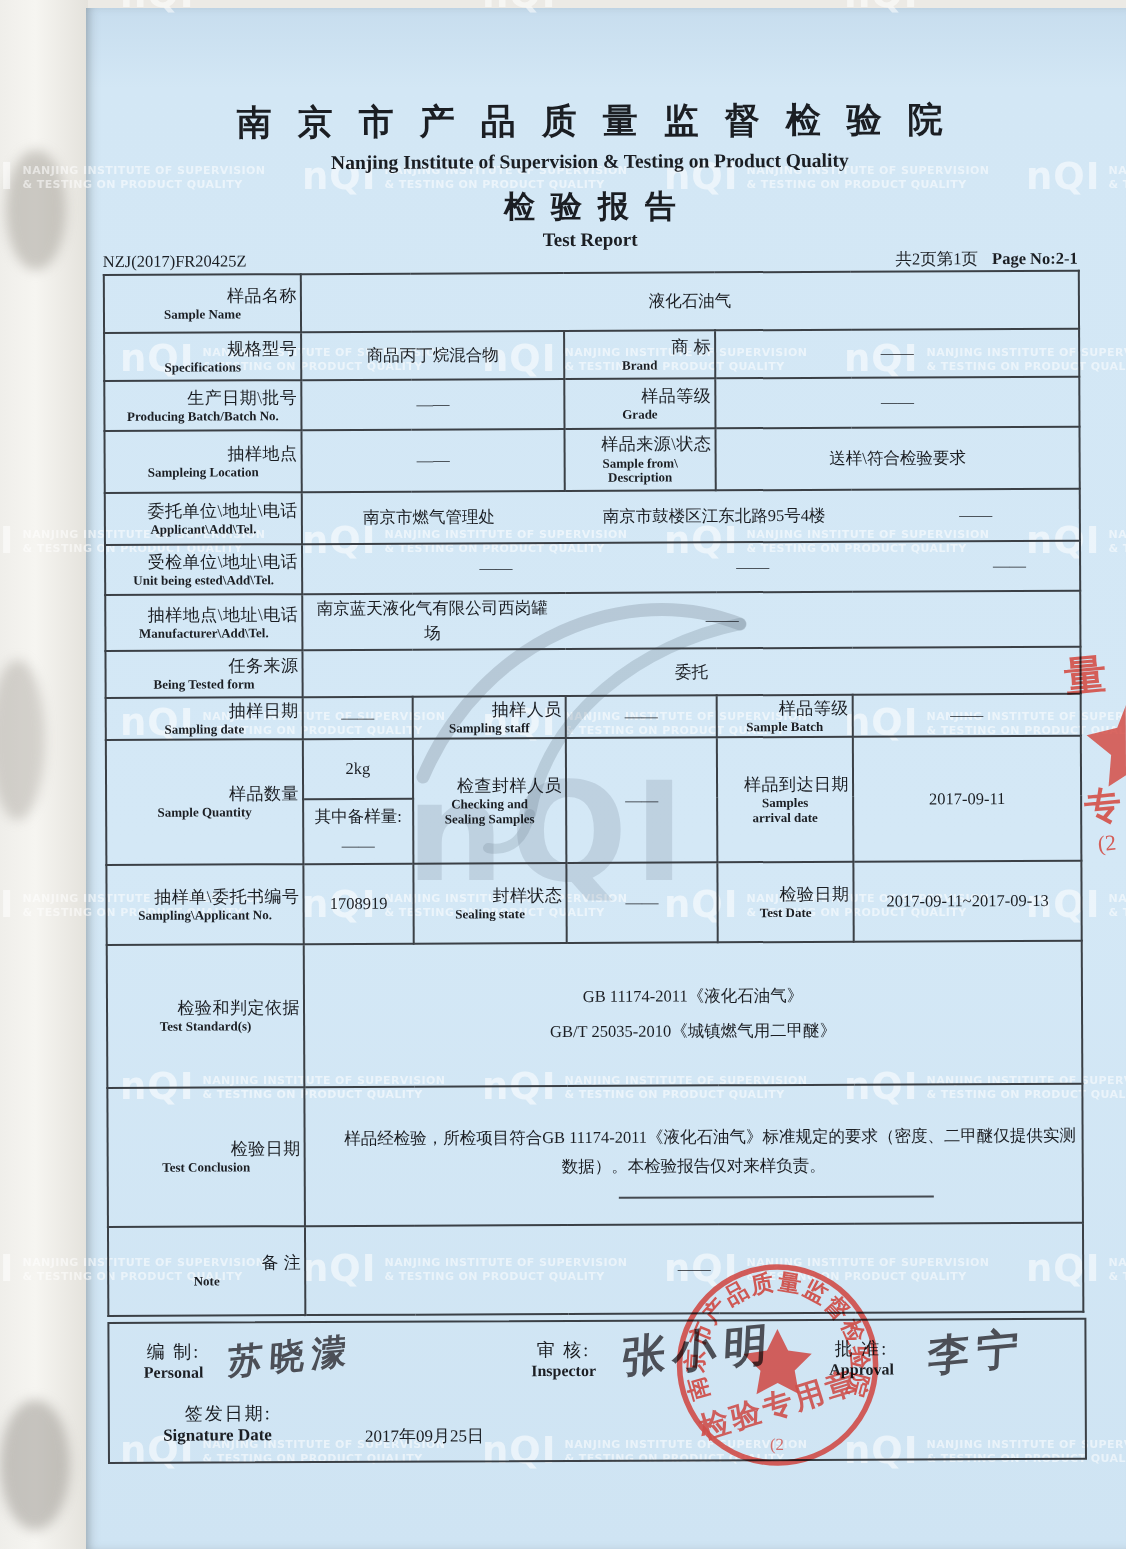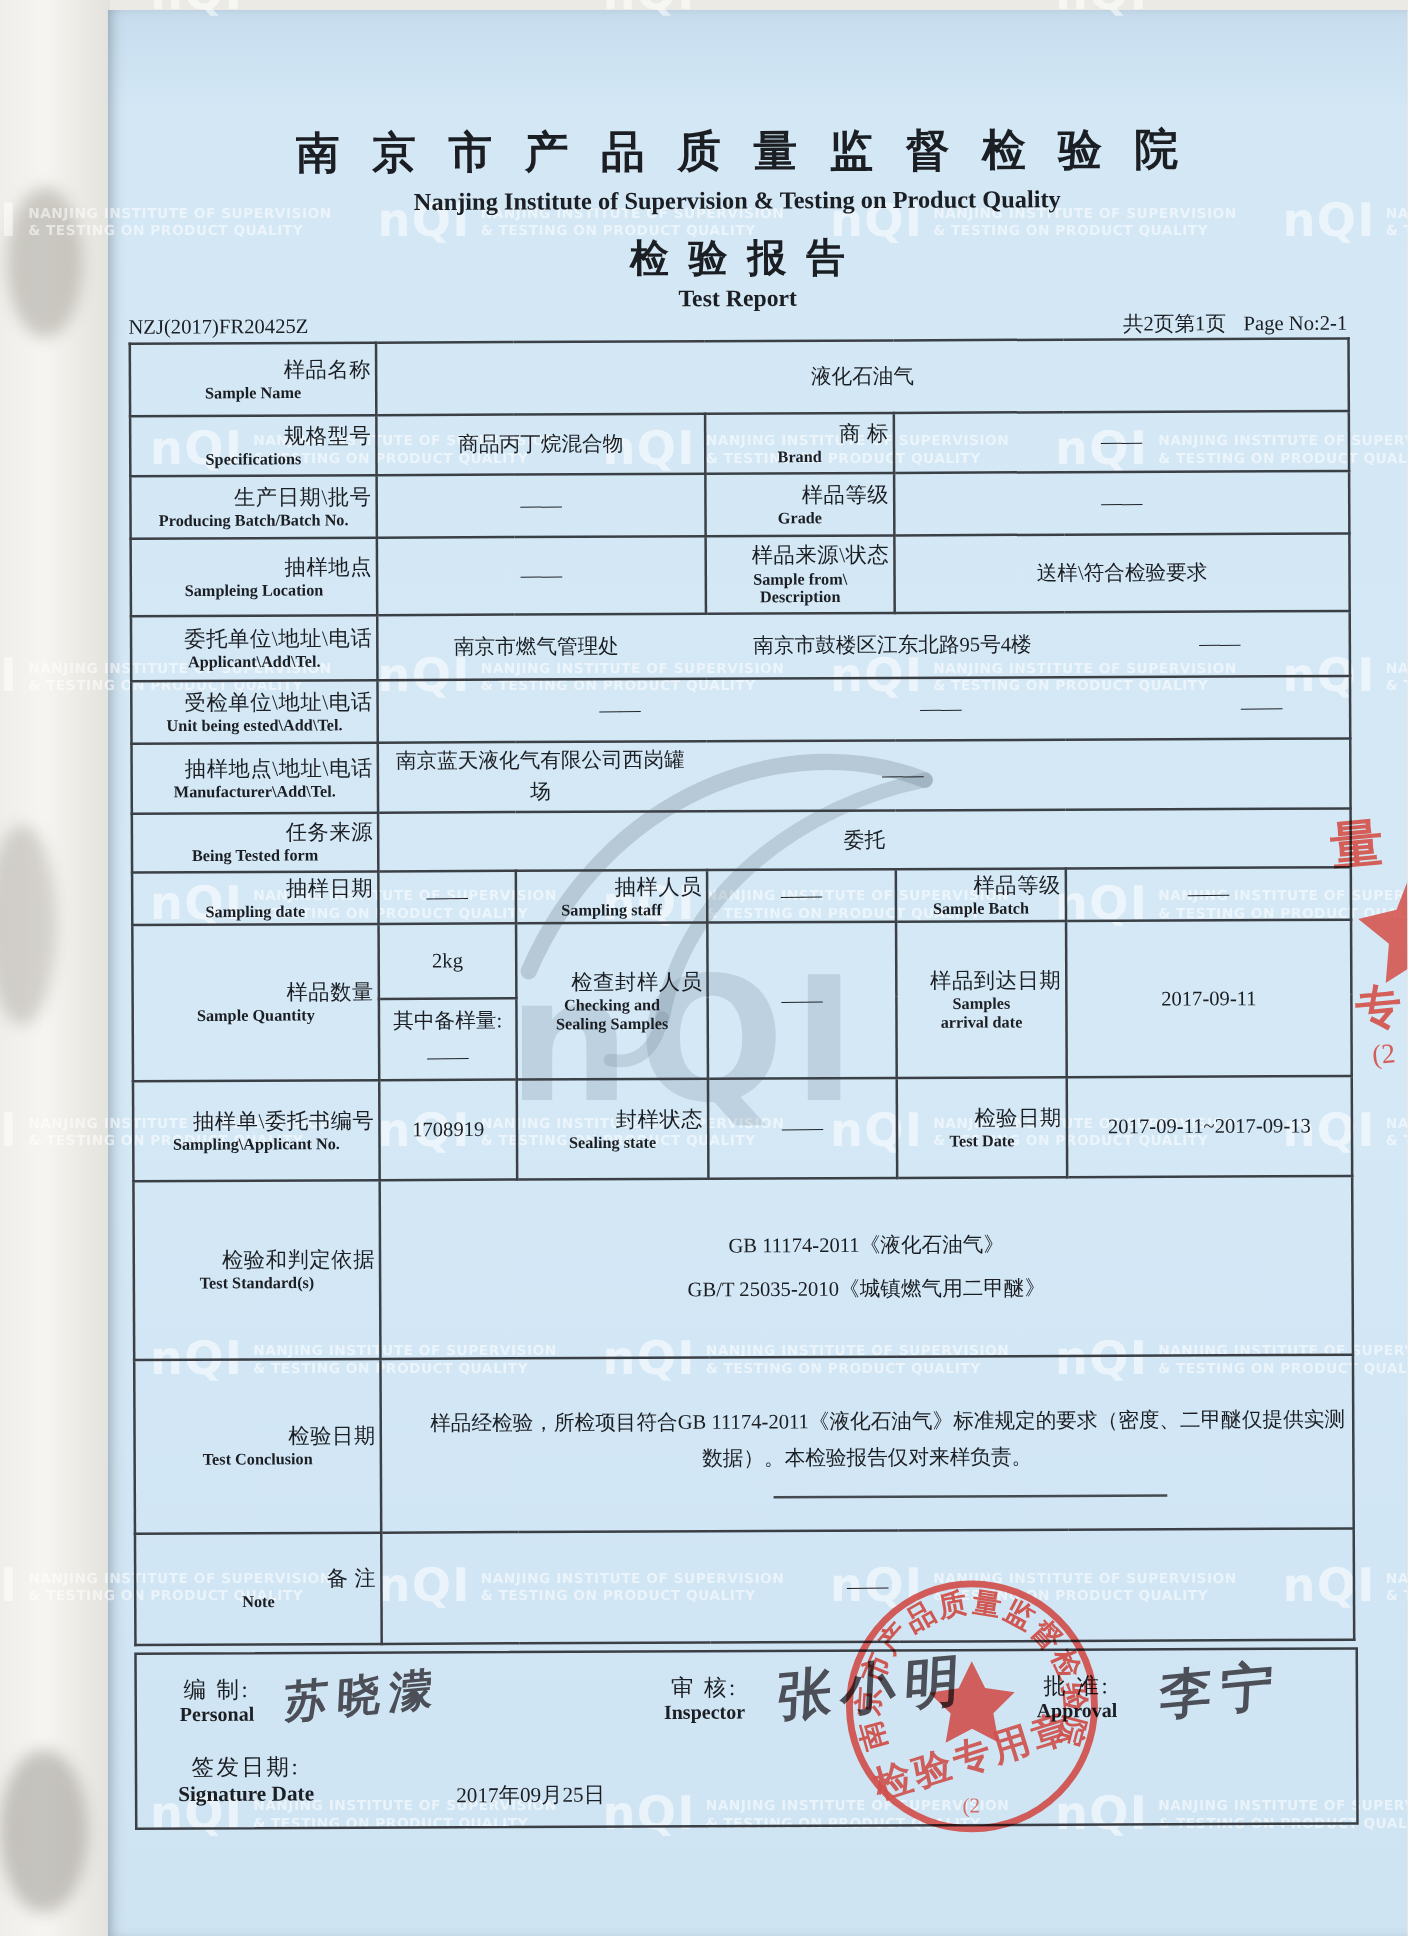--- a/index.html
+++ b/index.html
@@ -29,21 +29,21 @@
   
   .content{position:absolute;inset:0;transform:rotate(-.25deg);}
   .hdr{position:absolute;left:105px;width:975px;text-align:center;}
   .t-cn{top:98px;font-size:35px;font-weight:600;letter-spacing:26px;text-indent:26px;}
   .t-en{top:151px;font-size:19.5px;font-weight:600;}
   .r-cn{top:186px;font-size:31px;font-weight:bold;letter-spacing:16px;text-indent:16px;}
   .r-en{top:229px;font-size:19px;font-weight:bold;}
   .refline{position:absolute;left:105px;top:250px;width:975px;font-size:16.5px;}
   .ref-no{position:absolute;left:0;top:0;}
   .ref-pages{position:absolute;right:0;top:0;}
-  .ref-pages b{font-weight:normal;margin-left:14px;}
+  .ref-pages b{font-weight:bold;margin-left:14px;}
   
   table.rpt{position:absolute;left:105px;top:272px;width:975px;border-collapse:collapse;table-layout:fixed;}
   table.rpt td{border:2px solid #3b4046;padding:1px 3px;text-align:center;
     font-size:16.5px;vertical-align:middle;overflow:hidden;}
   .lbl .cn{font-size:17px;line-height:1.3;letter-spacing:.5px;text-align:right;}
   .lbl .en{font-size:13px;font-weight:bold;line-height:1.12;}
   .val-left{text-align:left;padding-left:62px;}
   .flex3{display:flex;align-items:center;width:100%;}
   .flex3 .f1{width:32%;text-align:center;}
   .flex3 .f2{width:42%;text-align:center;}
@@ -518,21 +518,21 @@
       <div class="en">Inspector</div>
     </div>
     <div class="sig" style="left:512px;top:0px;font-size:44px;">张小明</div>
 
     <div class="sig-lbl" style="left:698px;top:16px;width:108px;">
       <div class="cn">批 准:</div>
       <div class="en">Approval</div>
     </div>
     <div class="sig" style="left:818px;top:4px;font-size:42px;">李宁</div>
 
-    <div class="sig-lbl" style="left:12px;top:78px;width:150px;">
+    <div class="sig-lbl" style="left:12px;top:78px;width:150px;text-align:right;">
       <div class="cn">签发日期:</div>
       <div class="en" style="font-size:17px;">Signature Date</div>
     </div>
     <div class="date-val" style="left:255px;top:102px;">2017年09月25日</div>
 
   </div>
 
   <svg class="stamp" style="left:663px;top:1254px;" width="224" height="224" viewBox="0 0 224 224" opacity="0.88">
     <circle cx="112" cy="112" r="98" fill="none" stroke="#cf3a33" stroke-width="5.5" opacity=".92"></circle>
     <defs>

